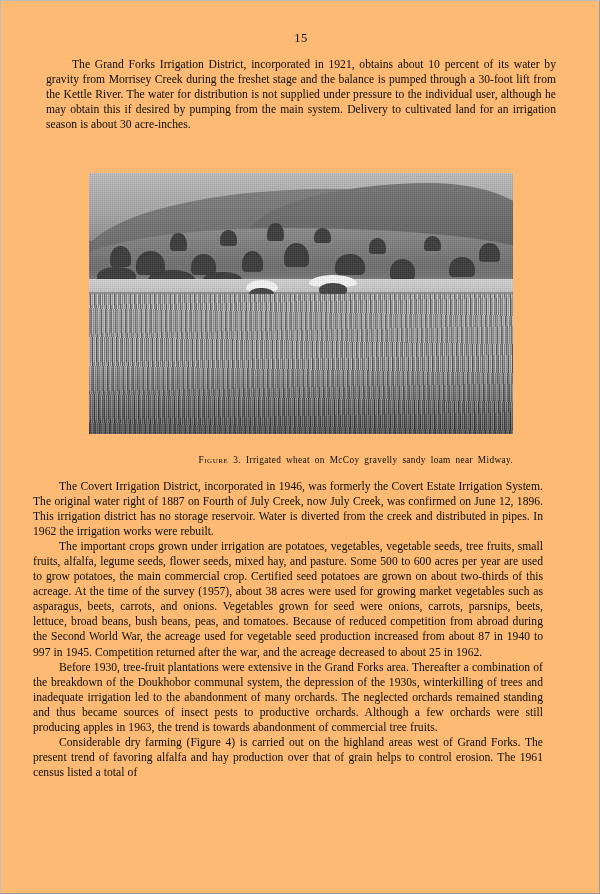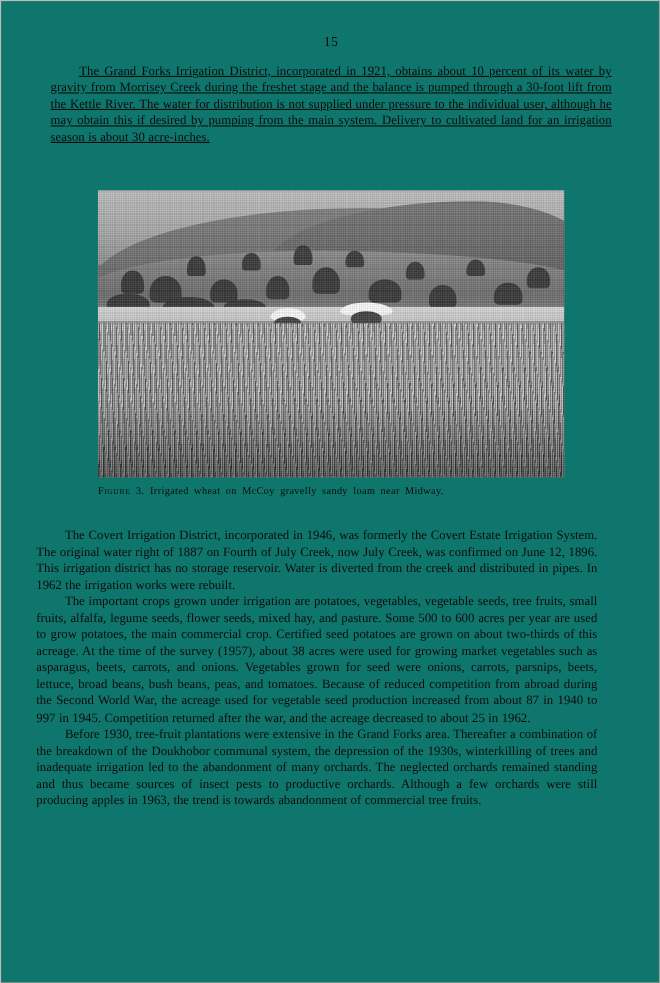--- a/index.html
+++ b/index.html
@@ -12,41 +12,40 @@
     height: 894px;
     font-family: "Liberation Serif", "DejaVu Serif", serif;
     color: #0b0b0b;
     overflow: hidden;
   }
   .page {
     position: relative;
     box-sizing: border-box;
     width: 600px;
     height: 894px;
-    background: #0f766e;
+    background: #fdba74;
     border: 1px solid #9a9a9a;
     border-top-color: #bdbdbd;
     border-left-color: #bdbdbd;
     padding: 0;
   }
   .page-number {
     position: absolute;
     top: 30px;
     left: 0;
     width: 600px;
     text-align: center;
     font-size: 12.5px;
     letter-spacing: 0.4px;
   }
   .content {
     position: absolute;
     left: 45px;
     top: 56px;
     width: 510px;
-    text-decoration: underline;
   }
   p.body {
     margin: 0;
     font-size: 11.6px;
     line-height: 15.05px;
     text-align: justify;
     text-indent: 26px;
     letter-spacing: 0.02px;
     word-spacing: 0.2px;
     -webkit-font-smoothing: none;
@@ -140,23 +139,23 @@
   }
   
   .grain {
     position: absolute; inset: 0;
     background-image:
       repeating-linear-gradient(0deg, rgba(255,255,255,.055) 0 1px, rgba(0,0,0,.055) 1px 2px),
       repeating-linear-gradient(90deg, rgba(255,255,255,.05) 0 1px, rgba(0,0,0,.05) 1px 2px);
     pointer-events: none;
   }
   .caption {
-    margin-top: 8px;
+    margin-top: 21px;
     font-size: 9.3px;
-    text-align: left;
+    text-align: right;
     letter-spacing: 0.35px;
     word-spacing: 2.2px;
     white-space: nowrap;
   }
   .caption .fig-label { font-variant: small-caps; letter-spacing: 0.5px; }
 
   .below { position: absolute; left: 32px; top: 478px; width: 510px; }
 </style>
 </head>
 <body>
@@ -220,15 +219,16 @@
     <div class="caption">
       <span class="fig-label">Figure 3.</span>
       <span>Irrigated wheat on McCoy gravelly sandy loam near Midway.</span>
     </div>
   </div>
 
   <div class="below">
     <p class="body">The Covert Irrigation District, incorporated in 1946, was formerly the Covert Estate Irrigation System. The original water right of 1887 on Fourth of July Creek, now July Creek, was confirmed on June 12, 1896. This irrigation district has no storage reservoir. Water is diverted from the creek and distributed in pipes. In 1962 the irrigation works were rebuilt.</p>
     <p class="body">The important crops grown under irrigation are potatoes, vegetables, vegetable seeds, tree fruits, small fruits, alfalfa, legume seeds, flower seeds, mixed hay, and pasture. Some 500 to 600 acres per year are used to grow potatoes, the main commercial crop. Certified seed potatoes are grown on about two-thirds of this acreage. At the time of the survey (1957), about 38 acres were used for growing market vegetables such as asparagus, beets, carrots, and onions. Vegetables grown for seed were onions, carrots, parsnips, beets, lettuce, broad beans, bush beans, peas, and tomatoes. Because of reduced competition from abroad during the Second World War, the acreage used for vegetable seed production increased from about 87 in 1940 to 997 in 1945. Competition returned after the war, and the acreage decreased to about 25 in 1962.</p>
     <p class="body">Before 1930, tree-fruit plantations were extensive in the Grand Forks area. Thereafter a combination of the breakdown of the Doukhobor communal system, the depression of the 1930s, winterkilling of trees and inadequate irrigation led to the abandonment of many orchards. The neglected orchards remained standing and thus became sources of insect pests to productive orchards. Although a few orchards were still producing apples in 1963, the trend is towards abandonment of commercial tree fruits.</p>
+    <p class="body">Considerable dry farming (Figure 4) is carried out on the highland areas west of Grand Forks. The present trend of favoring alfalfa and hay production over that of grain helps to control erosion. The 1961 census listed a total of</p>
   </div>
 
 </div>
 
 </body></html>

